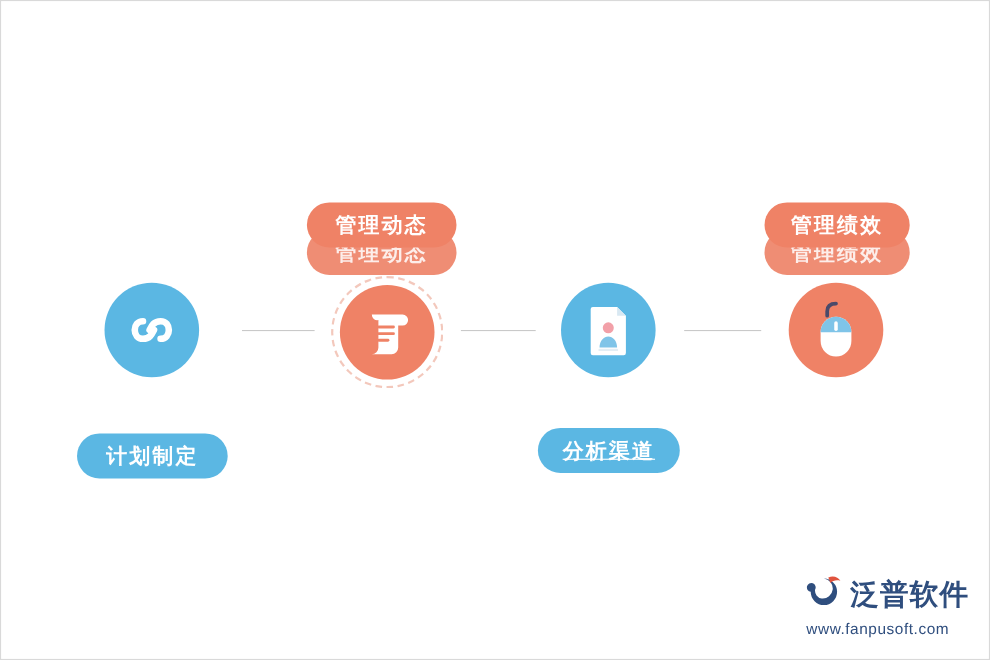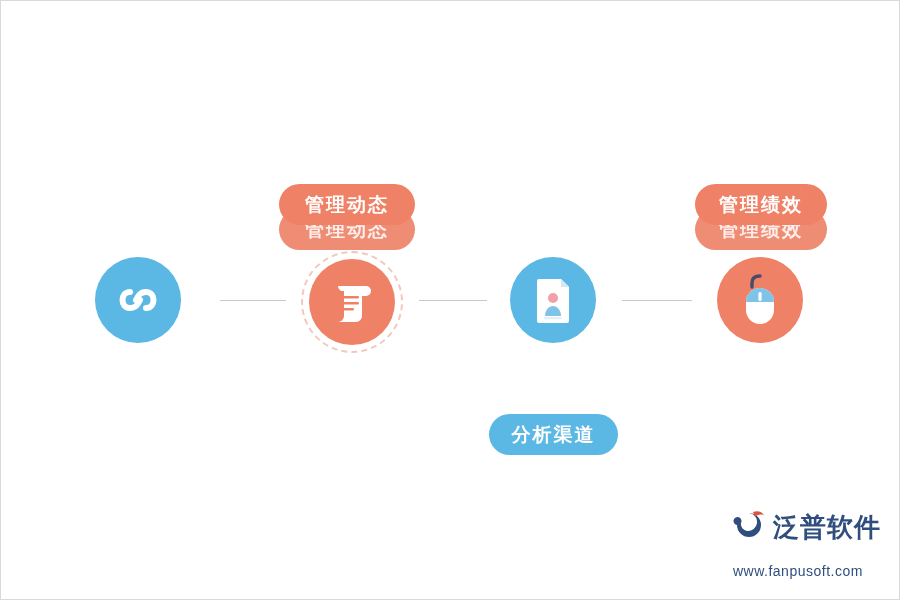--- a/index.html
+++ b/index.html
@@ -76,21 +76,21 @@
     justify-content: center;
     height: 41px;
     box-sizing: border-box;
     white-space: nowrap;
   }
   .pill.blue { background: #5bb7e3; }
   .pill.orange { background: #ef8266; }
 
   .pill-1 { left: 69px;  top: 393px; width: 137px; }
   .pill-2 { left: 278px; top: 183px; width: 136px; }
-  .pill-3 { left: 488px; top: 413px; width: 129px; }
+  .pill-3 { left: 488px; top: 388px; width: 129px; text-decoration: underline; }
   .pill-4 { left: 694px; top: 183px; width: 132px; }
 
   
   .pill-ghost {
     position: absolute;
     border-radius: 22px;
     height: 41px;
     display: flex;
     align-items: center;
     justify-content: center;
@@ -125,21 +125,21 @@
     font-size: 26px;
     font-weight: bold;
     color: #2f4e7e;
     letter-spacing: 1px;
     font-family: "Liberation Sans", sans-serif;
   }
   .wm-url {
     font-size: 14px;
     color: #2f4e7e;
     letter-spacing: 0.5px;
-    margin-top: 18px;
+    margin-top: 4px;
   }
 </style>
 </head>
 <body>
 
 <div id="canvas">
 
   <div class="connector conn-1"></div>
   <div class="connector conn-2"></div>
   <div class="connector conn-3"></div>
@@ -186,20 +186,21 @@
     <div class="icon-wrap">
       <svg width="56" height="56" viewBox="0 0 56 56">
         <path d="M28 4 c-6 0 -8 3 -8 7 v4" fill="none" stroke="#4a4a6a" stroke-width="3.4" stroke-linecap="round"></path>
         <rect x="14" y="16" width="28" height="36" rx="14" fill="#ffffff"></rect>
         <path d="M14 30 a14 14 0 0 1 28 0 z" fill="#7fc4e8"></path>
         <rect x="26.4" y="20" width="3.2" height="9" rx="1.6" fill="#ffffff"></rect>
       </svg>
     </div>
   </div>
 
+  <div class="pill blue pill-1">计划制定</div>
   <div class="pill orange pill-2">管理动态</div>
   <div class="pill blue pill-3">分析渠道</div>
   <div class="pill orange pill-4">管理绩效</div>
 
   <div id="watermark">
     <div class="wm-row">
       <span class="wm-mark">
         <svg width="34" height="32" viewBox="0 0 34 32">
           <path d="M4 16 a12 12 0 1 0 12 -12 a9 9 0 0 1 -2 18 a7 7 0 0 1 -6 -8 a4 4 0 1 0 -4 2 z" fill="#2f4e7e"></path>
           <path d="M20 3 c5 -2 9 0 11 3 c-4 -1 -7 0 -9 2 z" fill="#e0533d"></path>

